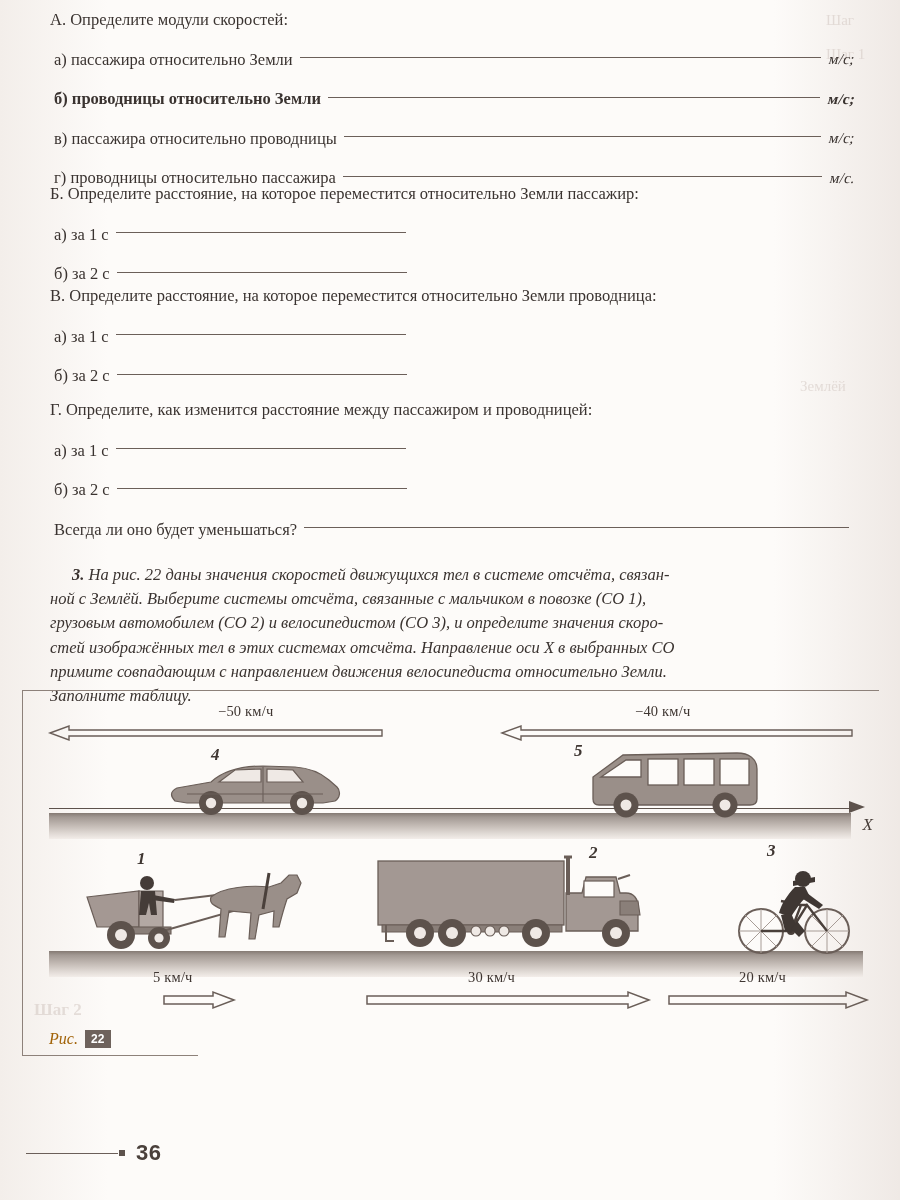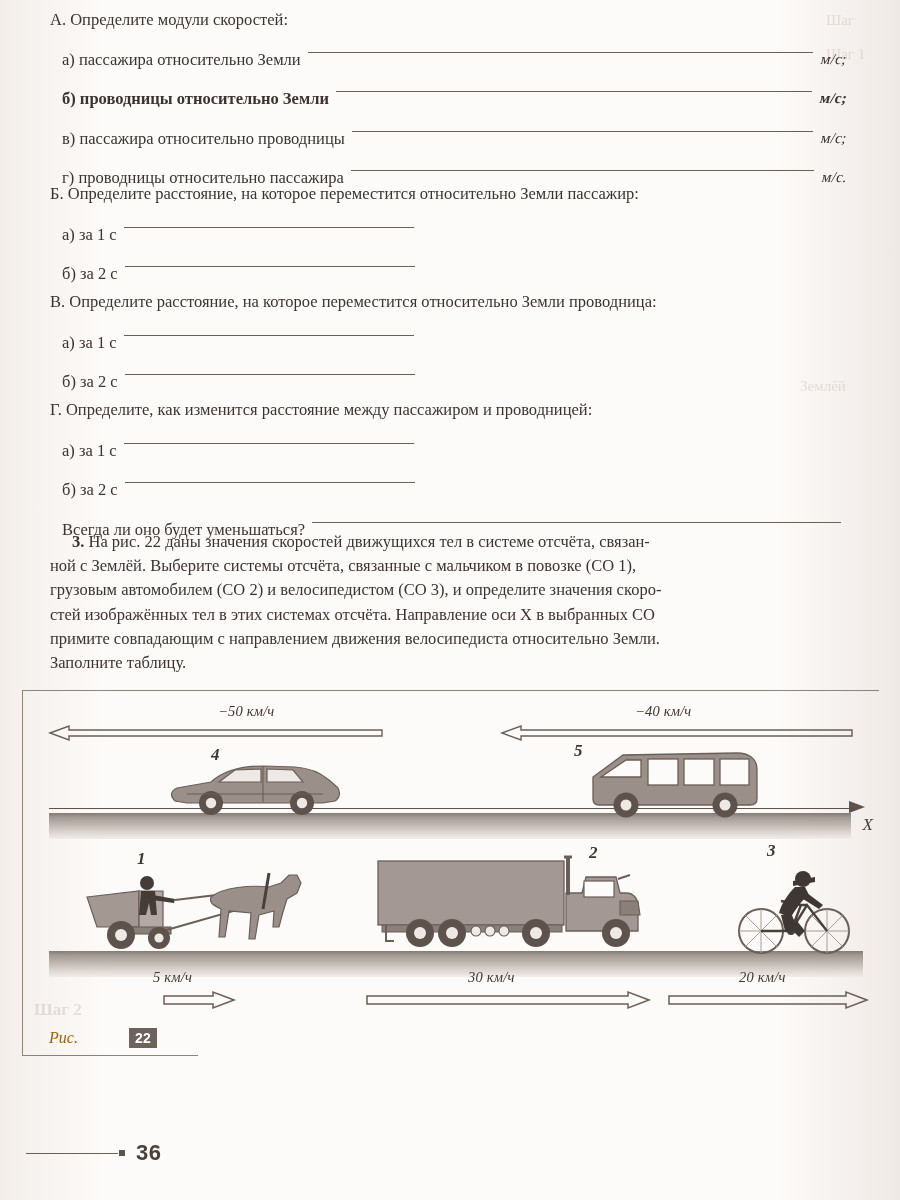--- a/index.html
+++ b/index.html
@@ -29,24 +29,24 @@
     opacity:.5;
     font-family:"Liberation Serif",serif;
     white-space:nowrap;
     pointer-events:none;
     user-select:none;
   }
 
   .content{position:absolute;left:50px;top:0;width:810px;}
 
   .q-line{
-    display:flex;align-items:flex-start;
+    display:flex;align-items:center;
     font-size:16.5px;
     line-height:1;
-    margin:12px;
+    margin:4px;
     white-space:nowrap;
   }
   .q-head{font-size:16.5px;line-height:1;white-space:nowrap;}
   .lbl{flex:0 0 auto;}
   .rule{
     flex:1 1 auto;
     border-bottom:1.3px solid #6b5f59;
     margin:0 7px 4px 7px;
     min-width:10px;
     height:0;
@@ -98,45 +98,43 @@
     position:absolute;right:6px;top:124px;
     font-style:italic;font-size:17px;color:#4a403b;
   }
   .arrow-svg{position:absolute;left:0;top:0;overflow:visible;}
 
   .spd-label{
     position:absolute;
     font-size:14.5px;color:#3f3632;
     white-space:nowrap;
     letter-spacing:.2px;
-    font-style:italic;
   }
   .num-label{
     position:absolute;
     font-style:italic;font-size:17px;color:#3f3632;font-weight:600;
   }
 
   .vehicle{position:absolute;}
   .vehicle svg{display:block;}
 
   .fig-caption{
     position:absolute;left:26px;bottom:8px;
     display:flex;align-items:center;gap:7px;
   }
   .fig-caption .cap-word{
     font-style:italic;font-size:16px;color:#a16207;
   }
   .fig-caption .cap-badge{
     background:#6e625c;color:#fff;
     font-family:"Liberation Sans","DejaVu Sans",sans-serif;
-    font-weight:700;font-size:14px;
+    font-weight:700;font-size:12px;
     padding:3px 6px 3px 6px;
     line-height:1;
     letter-spacing:.3px;
-    margin-left:44px;
   }
   .fig-bottom-rule{
     position:absolute;left:0;bottom:0;width:175px;height:0;
     border-top:1.4px solid #8d817a;
   }
 
   
   .footer{
     position:absolute;left:26px;bottom:34px;
     display:flex;align-items:center;
@@ -197,21 +195,21 @@
       <div class="q-line" style="margin-top:24px;">
         <span class="lbl">а) за 1 с</span>
         <span class="rule short"></span>
       </div>
       <div class="q-line" style="margin-top:23px;">
         <span class="lbl">б) за 2 с</span>
         <span class="rule short"></span>
       </div>
     </div>
 
-    <div style="position:absolute;left:0;top:294px;width:810px;">
+    <div style="position:absolute;left:0;top:288px;width:810px;">
       <div class="q-head">В. Определите расстояние, на которое переместится относительно Земли проводница:</div>
 
       <div class="q-line" style="margin-top:24px;">
         <span class="lbl">а) за 1 с</span>
         <span class="rule short"></span>
       </div>
       <div class="q-line" style="margin-top:23px;">
         <span class="lbl">б) за 2 с</span>
         <span class="rule short"></span>
       </div>
@@ -227,21 +225,21 @@
       <div class="q-line" style="margin-top:23px;">
         <span class="lbl">б) за 2 с</span>
         <span class="rule short"></span>
       </div>
       <div class="q-line" style="margin-top:23px;">
         <span class="lbl">Всегда ли оно будет уменьшаться?</span>
         <span class="rule"></span>
       </div>
     </div>
 
-    <div style="position:absolute;left:0;top:530px;width:810px;">
+    <div style="position:absolute;left:0;top:563px;width:810px;font-style:italic;">
       <div class="para">
         <span style="display:inline-block;width:22px;"></span><b>3.</b>
         <span>На рис. 22 даны значения скоростей движущихся тел в системе отсчёта, связан-</span><br>
         <span>ной с Землёй. Выберите системы отсчёта, связанные с мальчиком в повозке (СО 1),</span><br>
         <span>грузовым автомобилем (СО 2) и велосипедистом (СО 3), и определите значения скоро-</span><br>
         <span>стей изображённых тел в этих системах отсчёта. Направление оси X в выбранных СО</span><br>
         <span>примите совпадающим с направлением движения велосипедиста относительно Земли.</span><br>
         <span>Заполните таблицу.</span>
       </div>
     </div>

